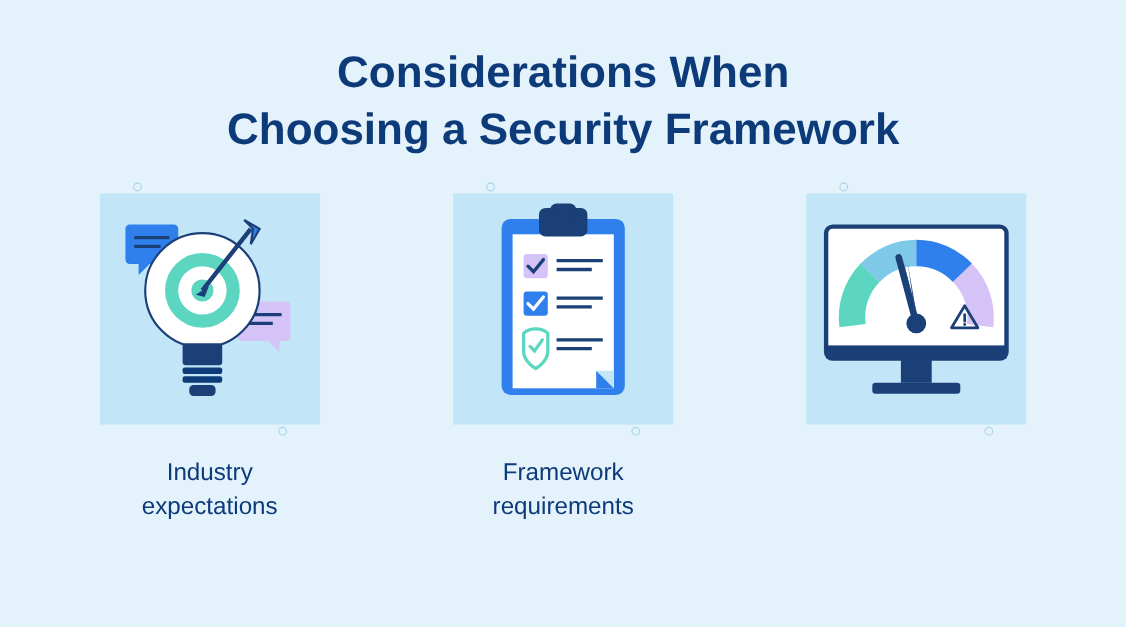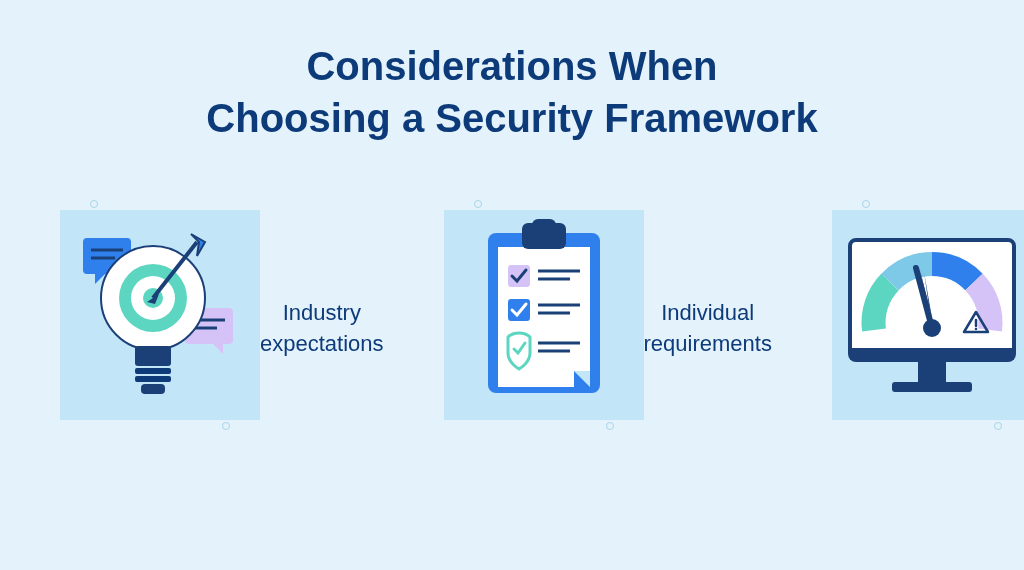--- a/index.html
+++ b/index.html
@@ -12,34 +12,33 @@
       flex-direction: column;
       align-items: center;
       padding: 40px 60px;
     }
     .title {
       color: #0d3b7a;
       font-size: 40px;
       font-weight: 700;
       text-align: center;
       line-height: 1.3;
-      margin-bottom: 54px;
+      margin-bottom: 32px;
     }
     .cards {
       display: flex;
       justify-content: space-between;
       width: 100%;
       gap: 60px;
     }
     .card {
       display: flex;
-      flex-direction: row;
+      flex-direction: column;
       align-items: center;
       flex: 1;
-      margin-top: 12px;
     }
     .icon-tile {
       width: 200px;
       height: 210px;
       background: #c2e5f7;
       display: flex;
       align-items: center;
       justify-content: center;
       position: relative;
       margin-bottom: 28px;
@@ -128,21 +127,21 @@
         <path d="M48 95 L53 100 L62 89" stroke="#ffffff" stroke-width="3" fill="none" stroke-linecap="round"></path>
         <line x1="74" y1="90" x2="116" y2="90" stroke="#1b4078" stroke-width="3"></line>
         <line x1="74" y1="98" x2="106" y2="98" stroke="#1b4078" stroke-width="3"></line>
 
         <path d="M55 118 C48 118 44 122 44 122 L44 138 C44 148 55 154 55 154 C55 154 66 148 66 138 L66 122 C66 122 62 118 55 118 Z" fill="none" stroke="#5cd6c0" stroke-width="3"></path>
         <path d="M50 134 L54 138 L61 128" stroke="#5cd6c0" stroke-width="3" fill="none" stroke-linecap="round"></path>
         <line x1="74" y1="128" x2="116" y2="128" stroke="#1b4078" stroke-width="3"></line>
         <line x1="74" y1="136" x2="106" y2="136" stroke="#1b4078" stroke-width="3"></line>
       </svg>
     </div>
-    <div class="caption" style="white-space: pre-line;">Individual
+    <div class="caption" style="white-space: pre-line;">Framework
 requirements</div>
   </div>
 
   <div class="card">
     <div class="icon-tile">
       <svg width="200" height="190" viewBox="0 0 200 190">
 
         <rect x="18" y="20" width="164" height="120" rx="6" fill="#ffffff" stroke="#1b4078" stroke-width="4"></rect>
         <rect x="18" y="128" width="164" height="12" fill="#1b4078"></rect>
         <rect x="86" y="140" width="28" height="22" fill="#1b4078"></rect>

